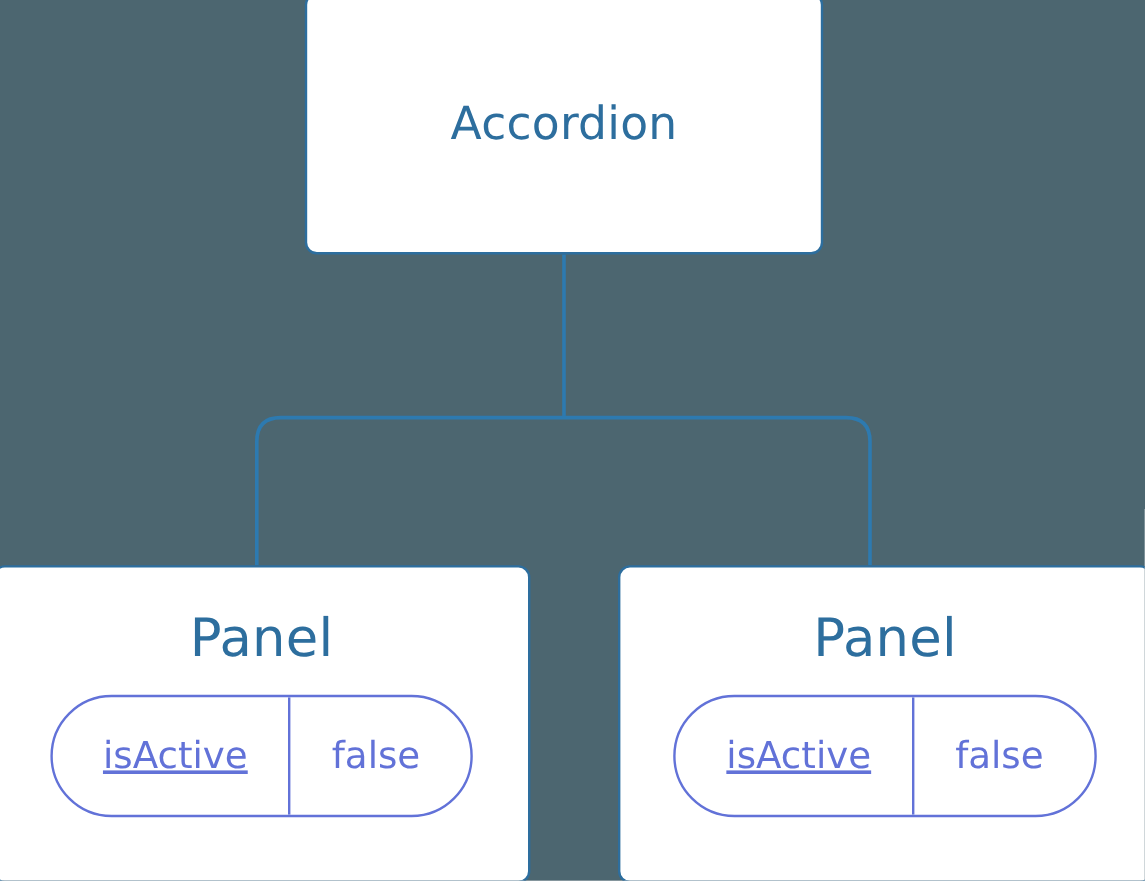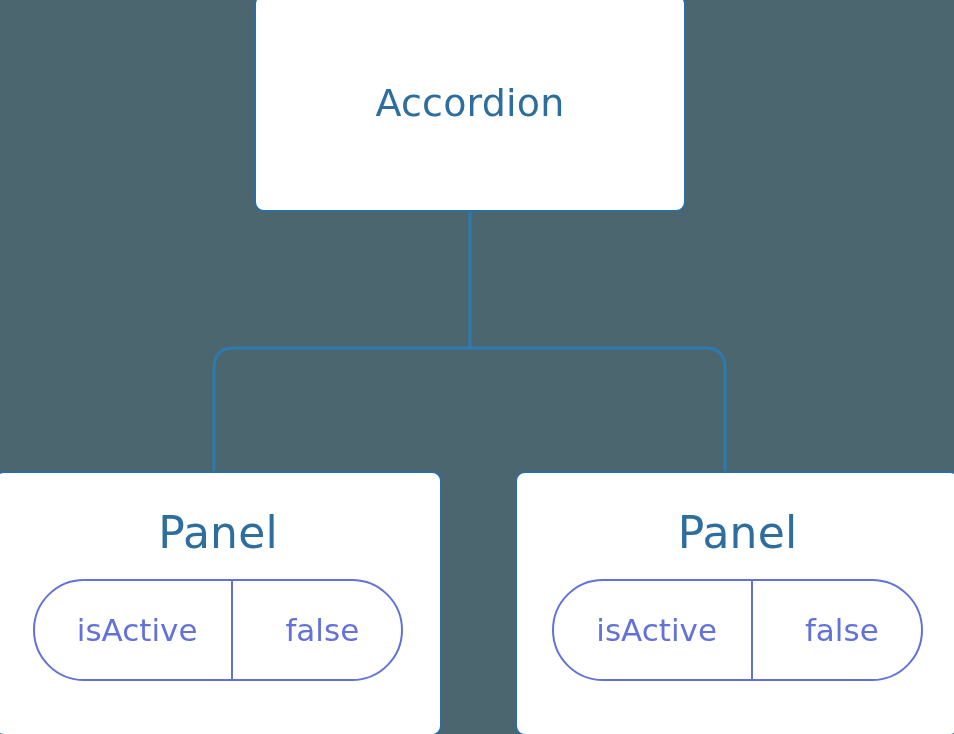--- a/index.html
+++ b/index.html
@@ -102,24 +102,25 @@
     align-items: center;
     justify-content: center;
     color: #6272d8;
     font-size: 31px;
     line-height: 1;
     white-space: nowrap;
   }
 
   .prop-key {
     padding: 0 34px 0 42px;
+    text-decoration: underline;
   }
 
   .prop-value {
-    padding: 0 42px 0 52px;
+    padding: 0 42px 0 34px;
     border-left: 2px solid #6272d8;
   }
 </style>
 </head>
 <body>
 
 <div id="diagram">
 
   <svg id="connectors" viewBox="0 0 954 734" aria-hidden="true">
 

